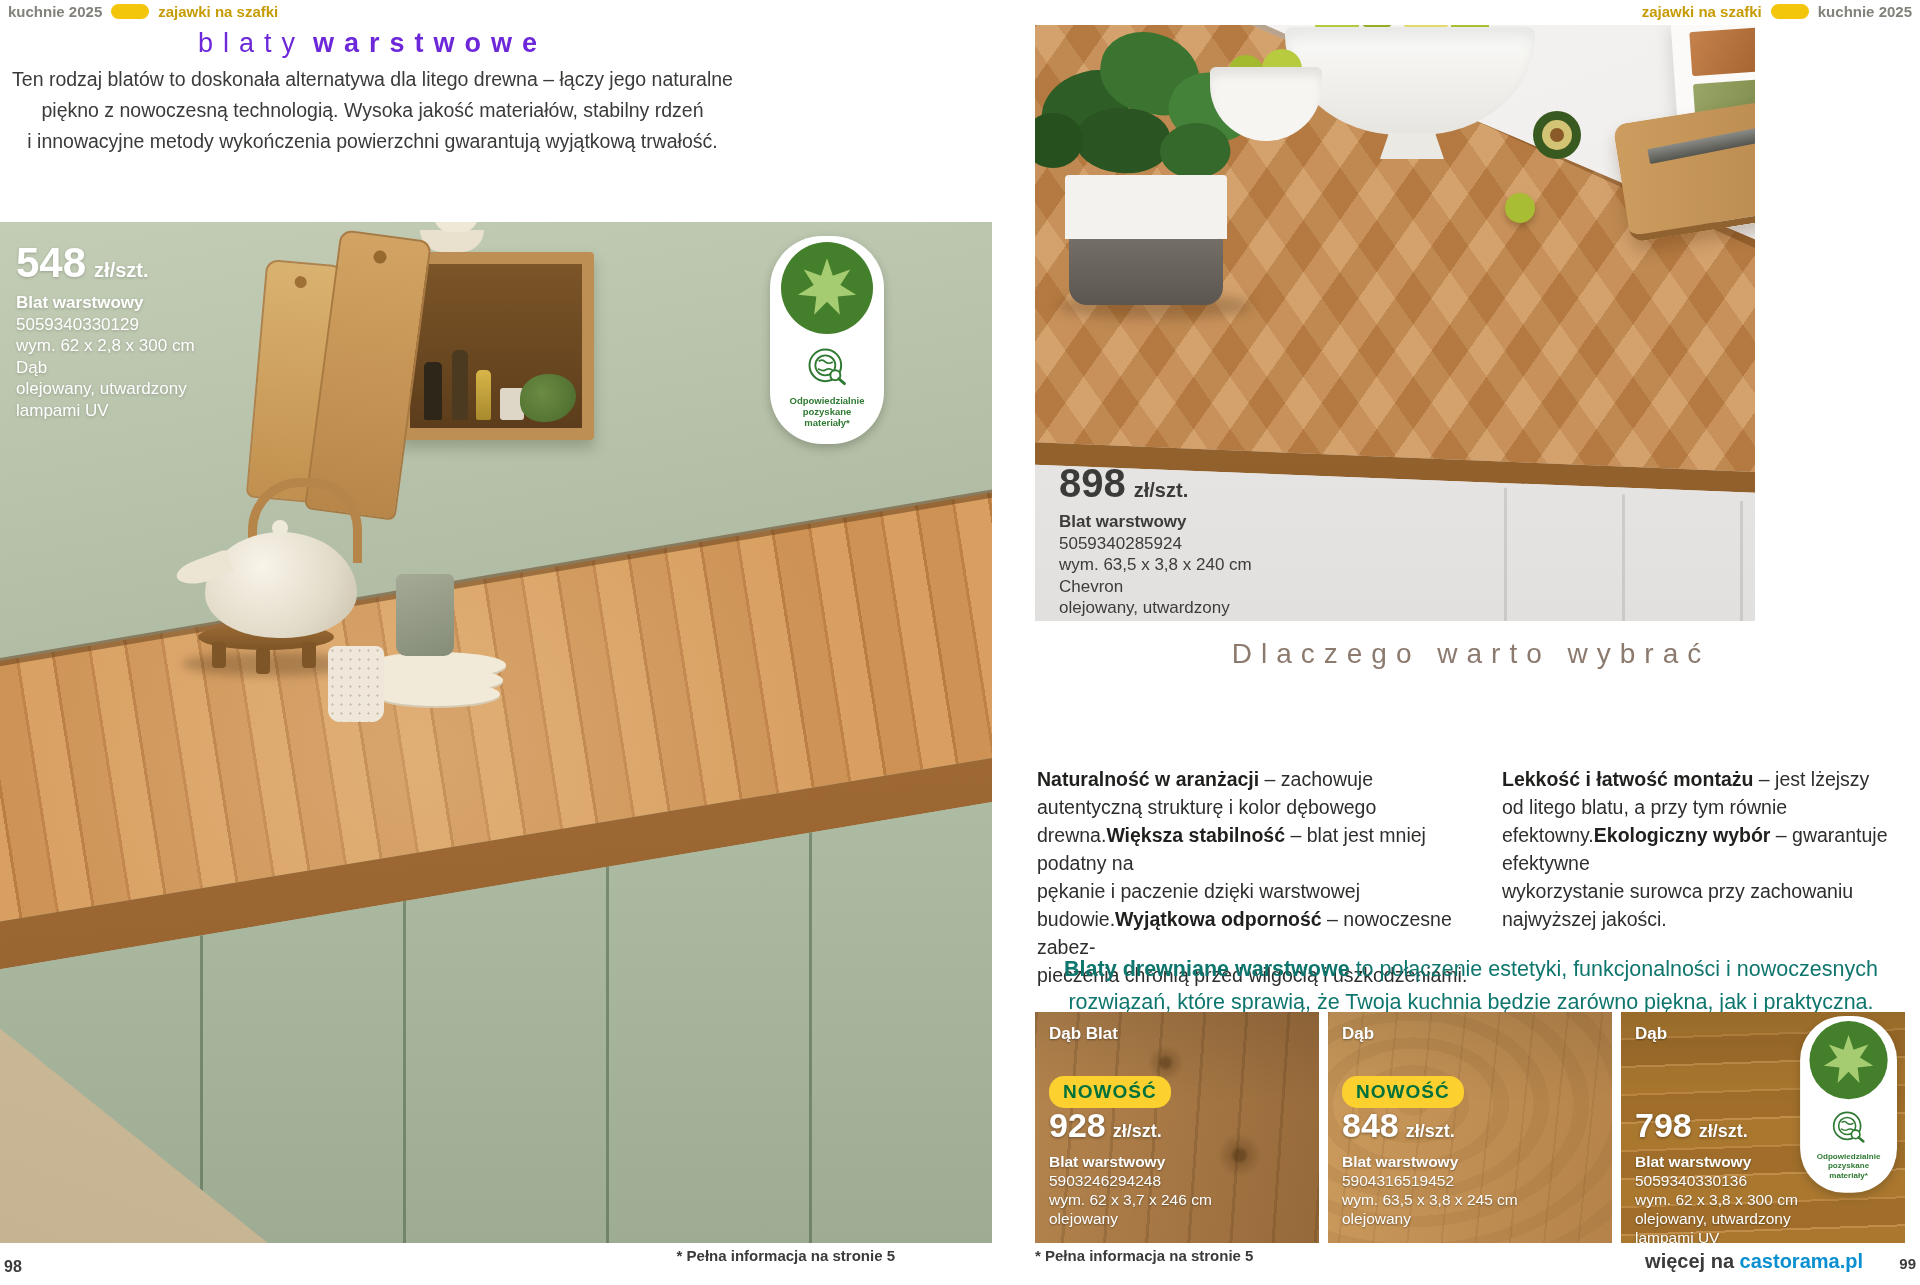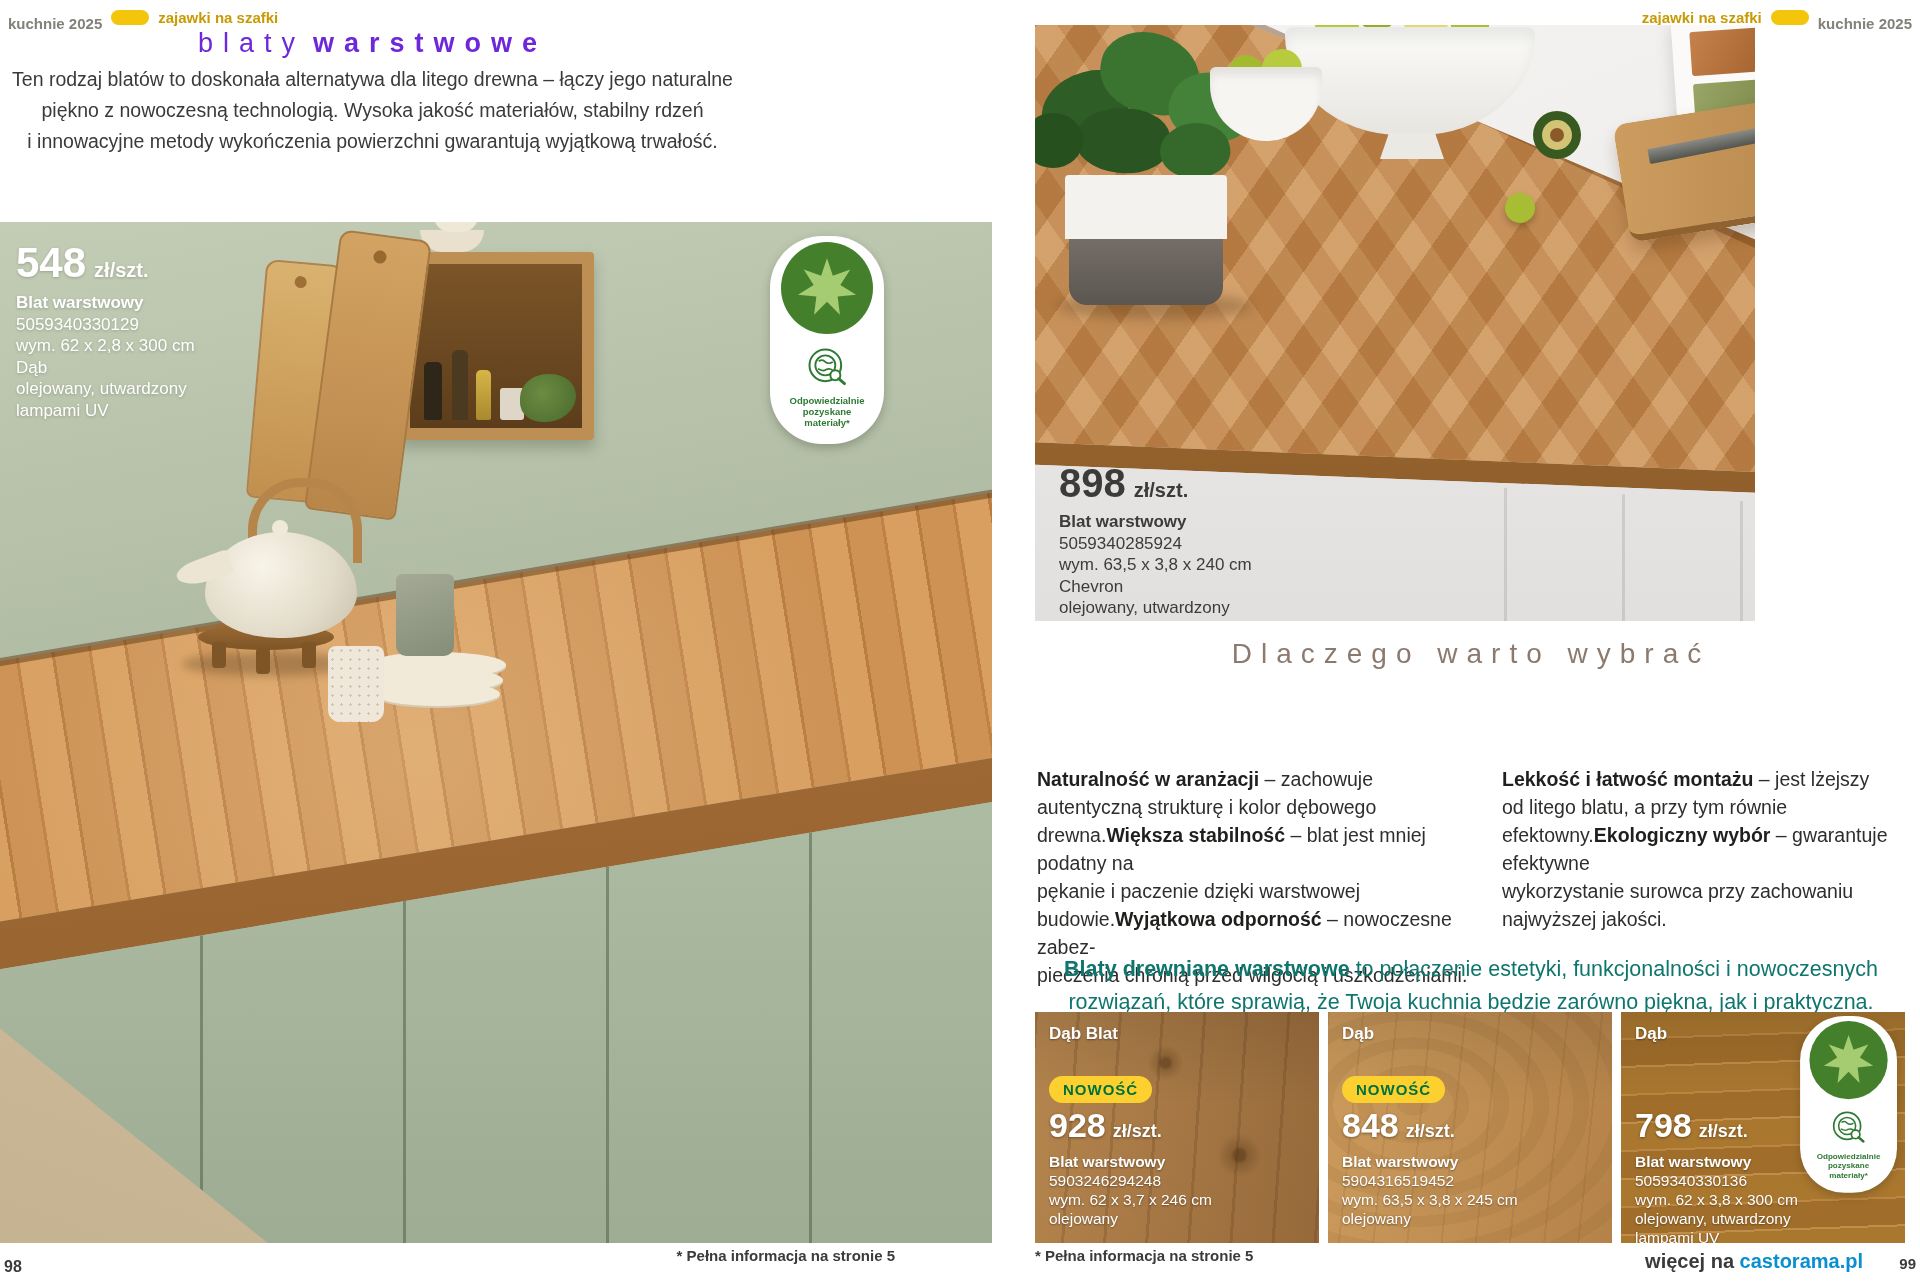--- a/index.html
+++ b/index.html
@@ -1,21 +1,21 @@
 <!DOCTYPE html>
 <html><head>
 <meta charset="utf-8">
 <style>
   html,body{margin:0;padding:0;background:#ffffff;}
   #canvas{position:relative;width:1920px;height:1285px;background:#ffffff;overflow:hidden;
           font-family:"Liberation Sans",sans-serif;}
 
   
   .hdr{position:absolute;top:3px;display:flex;align-items:center;gap:9px;font-size:15px;}
-  .hdr .brand{color:#82817a;font-weight:600;margin-top:12px;}
+  .hdr .brand{color:#82817a;font-weight:600;}
   .hdr .section{color:#c79b04;font-weight:700;}
   .hdr .pill{width:38px;height:15px;border-radius:8px;background:#f3c60c;}
 
   
   .lp-title{position:absolute;left:0;top:28px;width:745px;text-align:center;
             font-size:27px;color:#6d28d9;letter-spacing:10px;}
   .lp-title .bold{font-weight:700;margin-left:8px;}
   .lp-intro{position:absolute;left:0;top:64px;width:745px;text-align:center;
             font-size:19.5px;line-height:31px;color:#3a3a38;white-space:pre-line;}
 
@@ -154,21 +154,21 @@
       radial-gradient(circle at 46% 22%,rgba(70,44,14,.5) 0 4px,rgba(70,44,14,.22) 8px,transparent 18px),
       repeating-linear-gradient(94deg,rgba(60,35,10,.16) 0 3px,transparent 3px 42px),
       linear-gradient(100deg,#b5854e,#96693a);}
   .card2bg{background:
       repeating-radial-gradient(ellipse at 30% 40%,rgba(120,80,30,.10) 0 16px,transparent 16px 40px),
       repeating-linear-gradient(96deg,rgba(90,55,20,.10) 0 2px,transparent 2px 34px),
       linear-gradient(100deg,#cb9a5c,#b5834a);}
   .card3bg{background:
       repeating-linear-gradient(178deg,#aa772f 0 26px,#bb8642 26px 28px,#a06e2a 28px 54px,#c08d4a 54px 56px);}
   .cardName{position:absolute;left:14px;top:12px;font-size:17px;font-weight:700;text-shadow:0 1px 2px rgba(0,0,0,.4);}
-  .newPill{position:absolute;left:14px;top:64px;background:#fcd02f;color:#00703c;font-size:15px;font-weight:700;
+  .newPill{position:absolute;left:14px;top:64px;background:#fcd02f;color:#00703c;font-size:19px;font-weight:700;
       letter-spacing:1px;padding:5px 14px;border-radius:15px;}
   .cardPrice{position:absolute;left:14px;top:96px;display:flex;align-items:baseline;gap:7px;
       text-shadow:0 1px 3px rgba(0,0,0,.4);}
   .cardPrice .p{font-size:34px;font-weight:700;line-height:1;}
   .cardPrice .u{font-size:18px;font-weight:700;}
   .cardLines{position:absolute;left:14px;top:140px;font-size:15.5px;line-height:19px;
       text-shadow:0 1px 2px rgba(0,0,0,.4);}
   .cardLines .b{font-weight:700;}
   .ecoSmall{transform:scale(.85);transform-origin:top right;right:8px;top:4px;}
 

